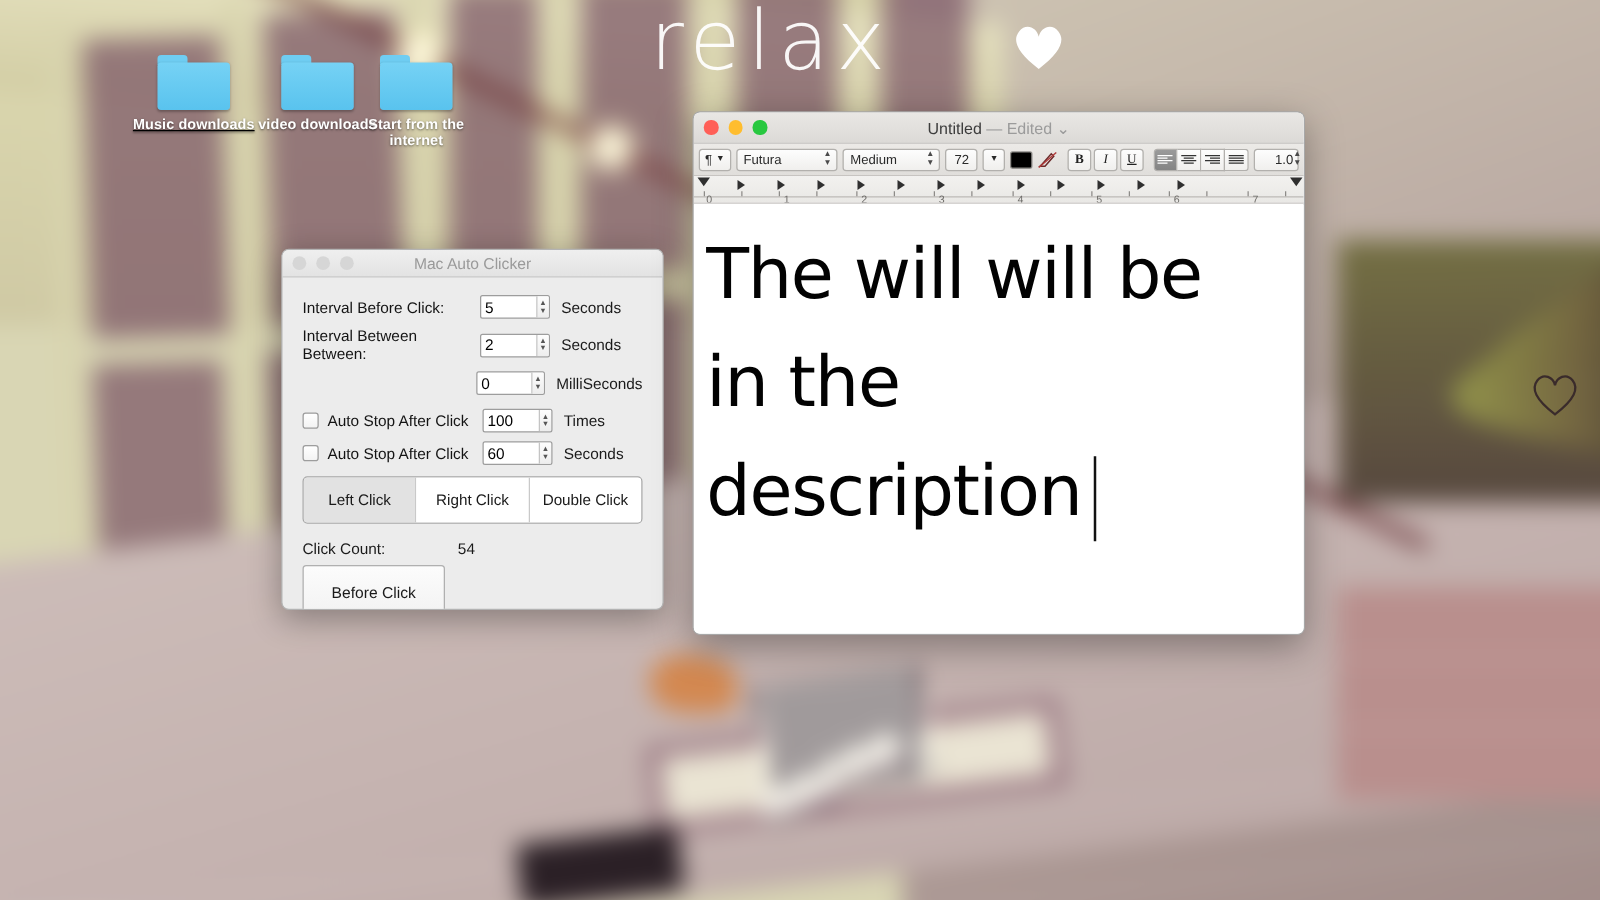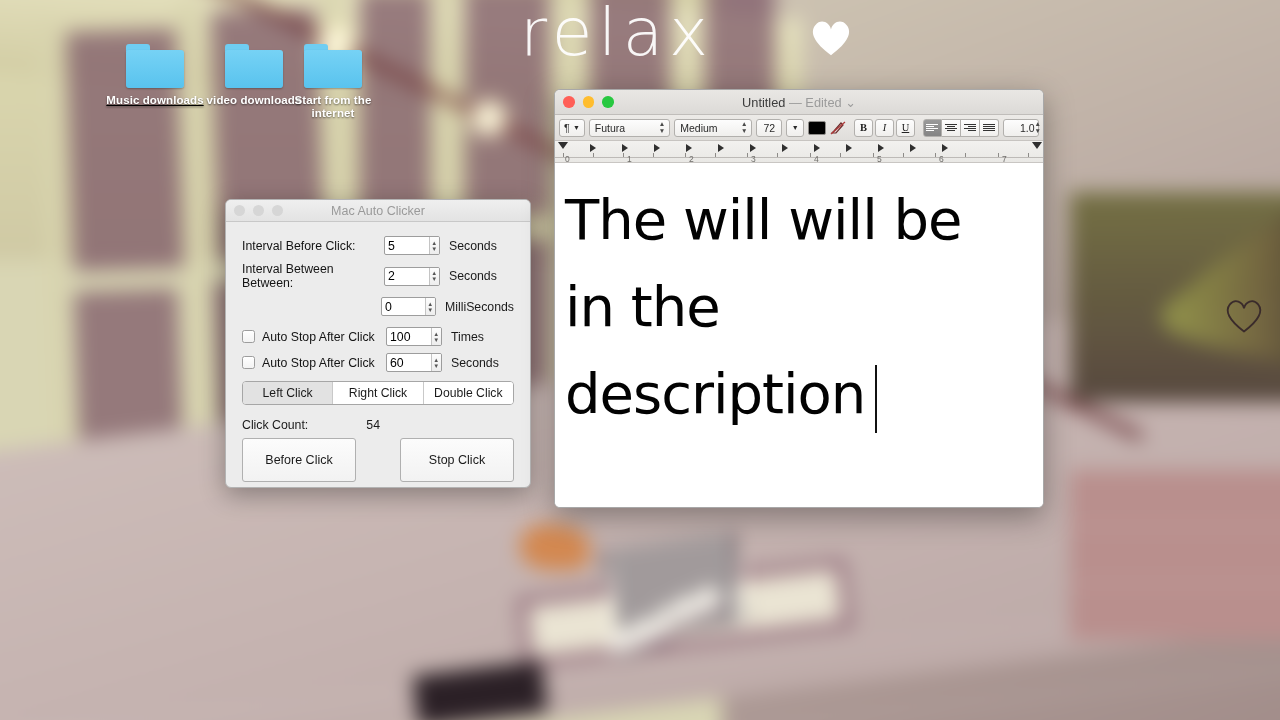--- a/index.html
+++ b/index.html
@@ -250,21 +250,21 @@
     background: linear-gradient(180deg,#ffffff,#f3f3f3);
     border-radius: 2.5px;
     margin-right: 7px;
     flex: 0 0 auto;
   }
   .seg {
     display: flex; margin: 9px 0 0 0;
     border: 1px solid #a6a6a6;
     border-radius: 4px;
     overflow: hidden;
-    height: 24px;
+    height: 38px;
     background: #fff;
   }
   .seg > div {
     flex: 1;
     display: flex; align-items: center; justify-content: center;
     font-size: 12.2px;
     border-right: 1px solid #c9c9c9;
     background: #ffffff;
   }
   .seg > div:last-child { border-right: 0; }
@@ -582,21 +582,20 @@
         <div>Double Click</div>
       </div>
 
       <div class="countrow">
         <div>Click Count:</div>
         <div class="cc-val">54</div>
       </div>
 
       <div class="btnrow">
         <div class="bigbtn">Before  Click</div>
-        <div class="bigbtn">Stop  Click</div>
       </div>
 
       <div class="urlrow">http://www.Advanced-Mouse-Auto-Clicker.com</div>
     </div>
   </div>
 
   <div id="textedit">
     <div class="titlebar">
       <div class="te-dots">
         <div class="te-dot te-red"></div>

